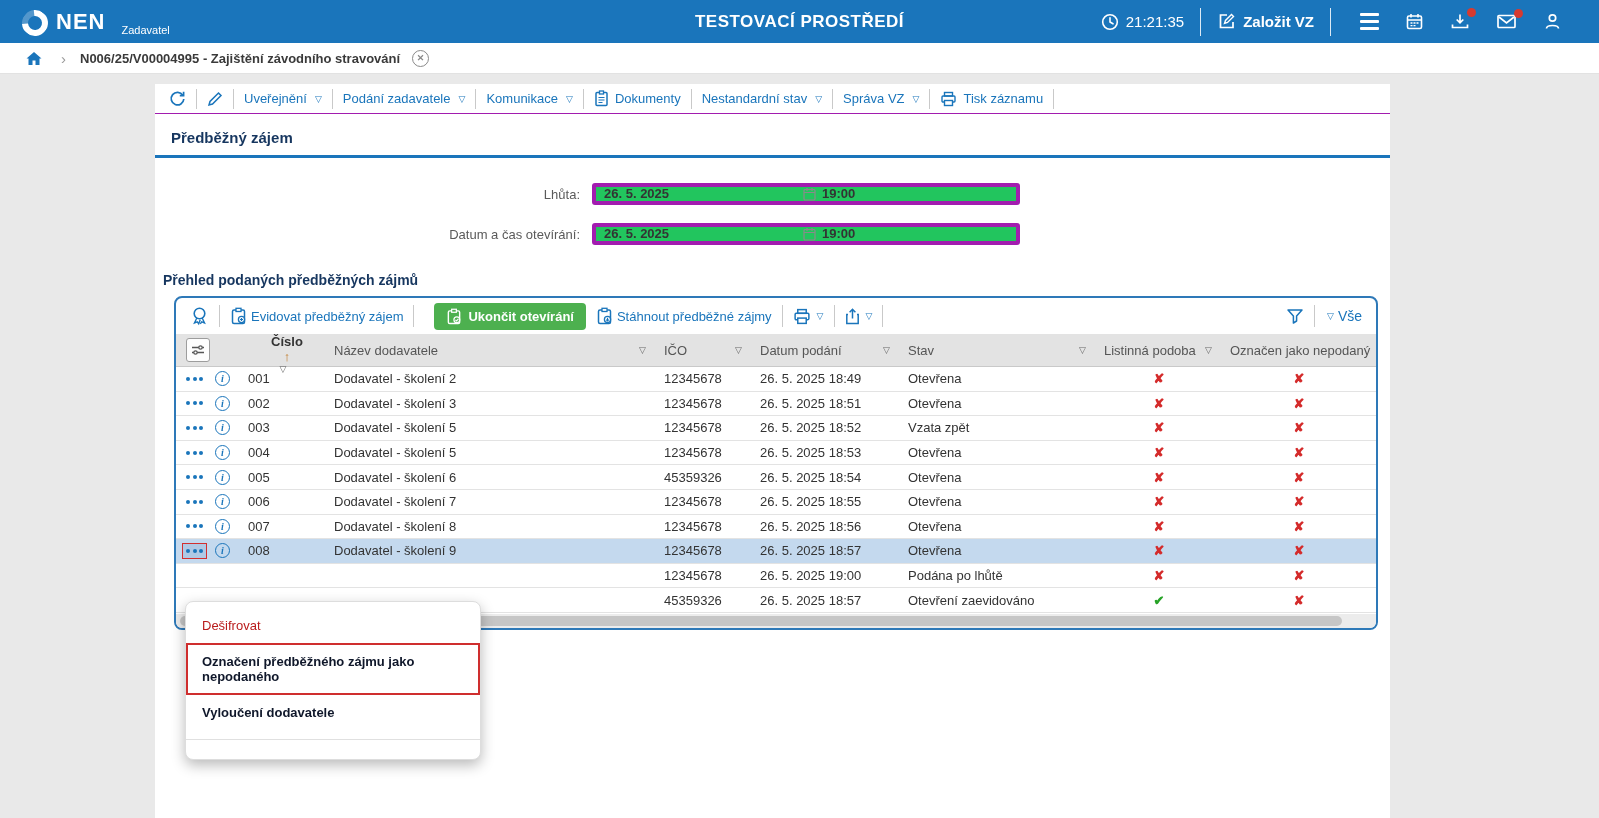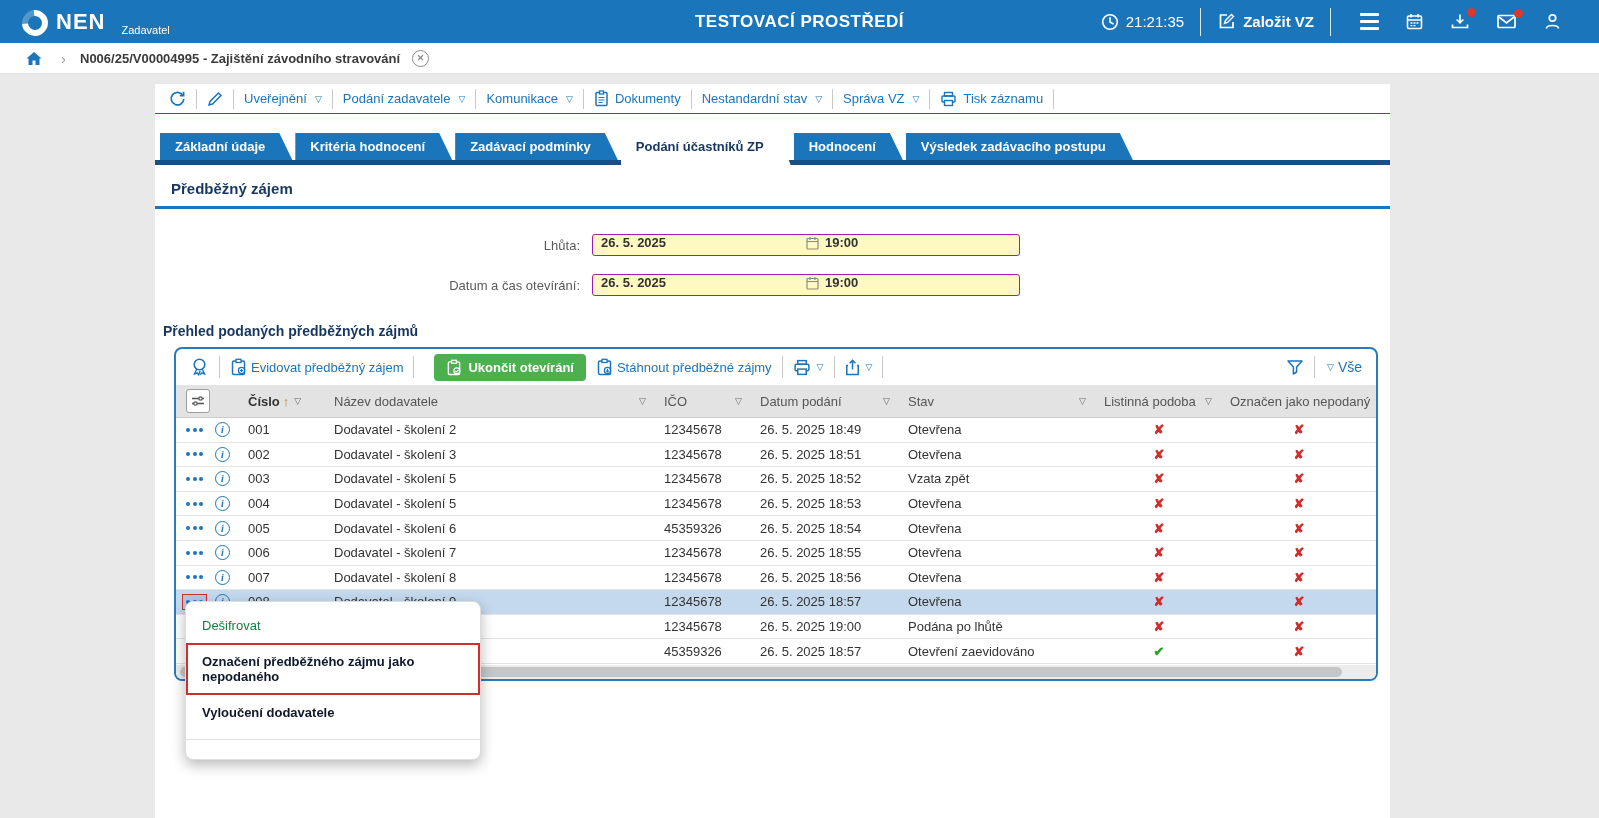--- a/index.html
+++ b/index.html
@@ -51,42 +51,42 @@
     clip-path:polygon(0 0, calc(100% - 13px) 0, 100% 100%, 0 100%); margin-right:3px; cursor:pointer; white-space:nowrap; }
   .tab.active { background:#fff; color:#16365f; height:32px; margin-bottom:-5px; z-index:2; position:relative; }
 
   .section-title { color:#16365f; font-weight:bold; font-size:15px; padding:15px 0 9px 16px; }
   .blue-line { height:3px; background:#1a75bb; }
 
   
   .formarea { margin-top:25px; display:flex; flex-direction:column; gap:18px; }
   .frow { display:flex; align-items:center; }
   .flabel { width:437px; text-align:right; padding-right:12px; color:#5a5a5a; }
-  .ffield { width:428px; height:22px; background:#fef9c3; border:1px solid #a21caf; border-radius:3px;
-    display:flex; align-items:flex-start; }
+  .ffield { width:428px; height:22px; background:#22c55e; border:4px solid #a21caf; border-radius:3px;
+    display:flex; align-items:flex-end; }
   .fdate { flex:1; padding-left:8px; font-weight:bold; color:#333; }
   .ftime { width:213px; display:flex; align-items:center; gap:6px; font-weight:bold; color:#333; }
 
   .grid-title { color:#16365f; font-weight:bold; font-size:14px; margin:27px 0 8px 8px; }
 
   
   .panel { margin-left:19px; width:1204px; border:2px solid #2e79b8; border-radius:8px; background:#fff; overflow:hidden; }
   .panel-toolbar { height:36px; display:flex; align-items:center; padding:0 14px; color:#1a75bb; }
   .pt-sep { width:1px; height:22px; background:#c9c9c9; margin:0 10px; }
   .pt-link { display:flex; align-items:center; gap:4px; cursor:pointer; white-space:nowrap; }
   .btn-green { display:flex; align-items:center; gap:6px; background:#4db04f; color:#fff; font-weight:bold;
     border:none; border-radius:4px; padding:5px 12px; margin:0 10px; cursor:pointer; font-size:13px;
     font-family:"Liberation Sans",sans-serif; }
   .pt-right { margin-left:auto; display:flex; align-items:center; }
 
   
   .thead { height:33px; background:#e3e3e3; border-bottom:1px solid #c9c9c9; display:flex; align-items:center; color:#555; }
   .hcell { display:flex; align-items:center; padding-left:8px; height:100%; }
   .hdd { font-size:9px; color:#666; margin-left:auto; margin-right:10px; }
-  .c-act{width:64px;} .c-num{width:86px;} .c-name{width:330px;} .c-ico{width:96px;}
+  .c-act{width:64px;} .c-num{width:86px;flex-direction:column;} .c-name{width:330px;} .c-ico{width:96px;}
   .c-date{width:148px;} .c-stav{width:196px;} .c-list{width:126px;} .c-nep{width:154px;}
   .col-btn { width:24px; height:24px; background:#fdfdfd; border:1px solid #9d9d9d; border-radius:3px;
     display:flex; align-items:center; justify-content:center; margin-left:10px; cursor:pointer; }
   .sort-arrow { color:#c07a28; font-weight:bold; margin:0 3px; }
   .num-head { font-weight:bold; color:#333; }
 
   .trow { height:24.6px; display:flex; align-items:center; border-bottom:1px solid #e3e3e3; }
   .trow.selected { background:#c4d9ee; }
   .cell { padding-left:8px; overflow:hidden; white-space:nowrap; }
   .actcell { display:flex; align-items:center; gap:8px; padding-left:6px; }
@@ -100,21 +100,21 @@
   .mark-cross { color:#d42b2b; font-weight:bold; }
   .mark-check { color:#27a327; font-weight:bold; }
 
   .hscroll { height:14px; background:#ececec; margin-top:1px; position:relative; }
   .hthumb { position:absolute; left:4px; top:2px; height:10px; width:1162px; background:#c6c6c6; border-radius:5px; cursor:pointer; }
 
   
   .ctxmenu { position:absolute; left:185px; top:601px; width:296px; background:#fff; border:1px solid #ddd;
     border-radius:8px; box-shadow:0 5px 14px rgba(0,0,0,.28); z-index:10; padding:6px 0 10px 0; }
   .mi { padding:10px 16px; font-weight:bold; color:#0f172a; cursor:pointer; }
-  .mi.disabled { color:#15803d; font-weight:normal; cursor:default; }
+  .mi.disabled { color:#b91c1c; font-weight:normal; cursor:default; }
   .mi.redhl { border:2px solid #cf2e2e; padding:9px 14px; }
   .mi-div { height:1px; background:#e0e0e0; margin:9px 0; }
 
   svg { display:block; }
 </style>
 </head>
 <body>
 
 <div class="topbar">
   <div class="brand">
@@ -248,28 +248,20 @@
             <rect x="4.5" y="1.5" width="8" height="3.5" fill="none" stroke="#1a75bb" stroke-width="1.4"></rect>
             <rect x="2" y="5" width="13" height="6" rx="1" fill="none" stroke="#1a75bb" stroke-width="1.4"></rect>
             <rect x="4.5" y="9.5" width="8" height="5" fill="#fff" stroke="#1a75bb" stroke-width="1.4"></rect>
           </svg>
       </span>
       <span>Tisk záznamu</span>
     </span>
     <span class="tb-sep"></span>
   </div>
 
-  <div class="tabrow">
-    <div class="tab">Základní údaje</div>
-    <div class="tab">Kritéria hodnocení</div>
-    <div class="tab">Zadávací podmínky</div>
-    <div class="tab active">Podání účastníků ZP</div>
-    <div class="tab">Hodnocení</div>
-    <div class="tab">Výsledek zadávacího postupu</div>
-  </div>
 
   <div class="section-title">Předběžný zájem</div>
   <div class="blue-line"></div>
 
   <div class="formarea">
     <div class="frow">
       <div class="flabel">Lhůta:</div>
       <div class="ffield">
         <div class="fdate">26. 5. 2025</div>
         <div class="ftime">

